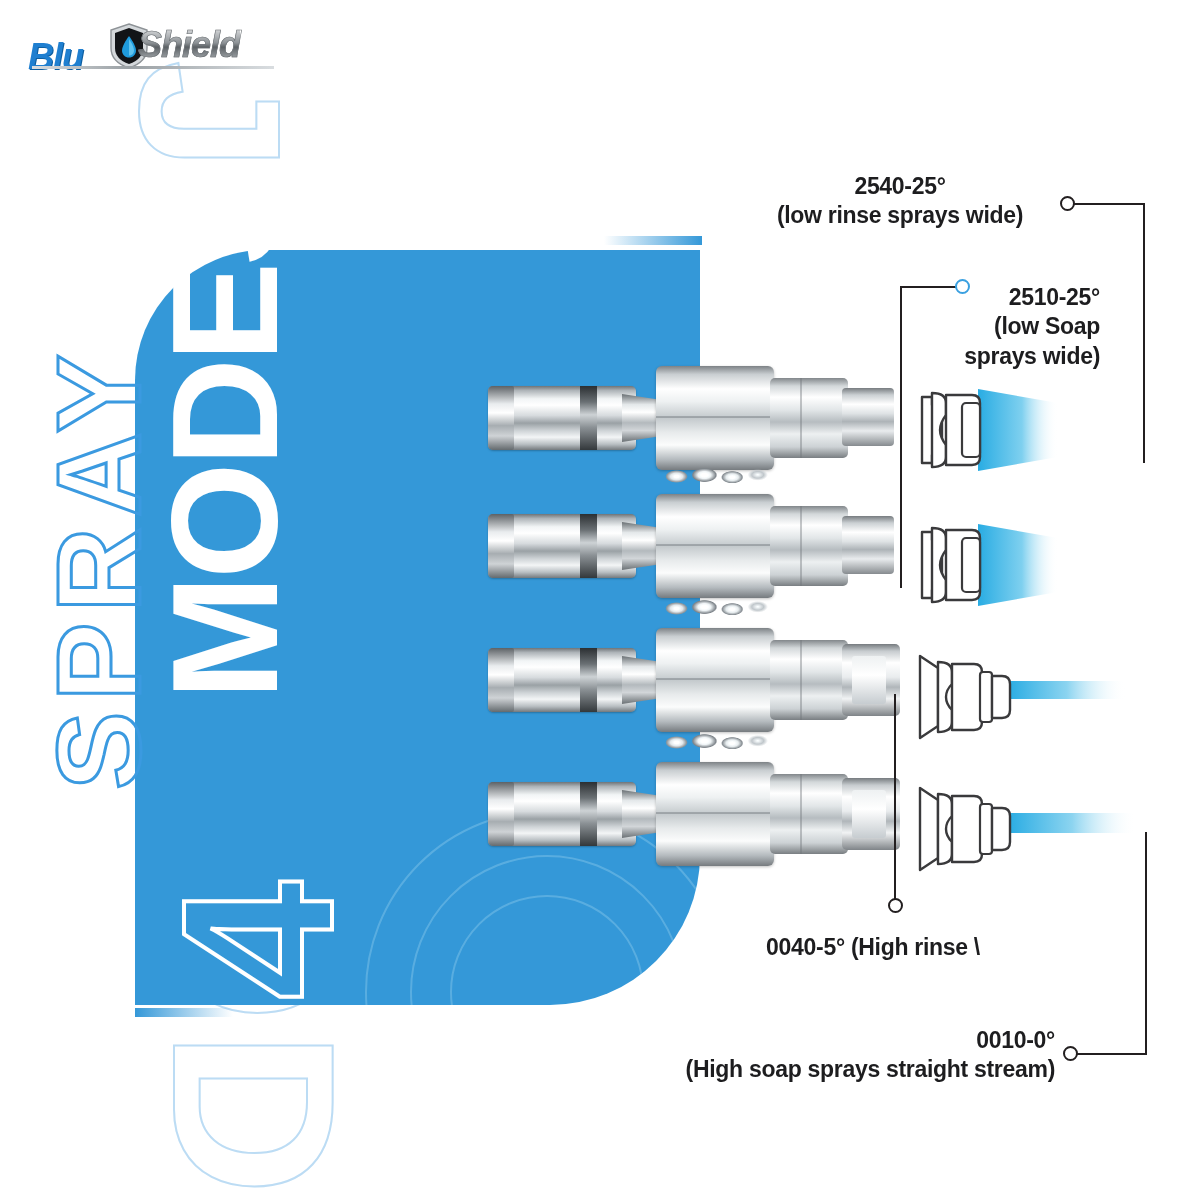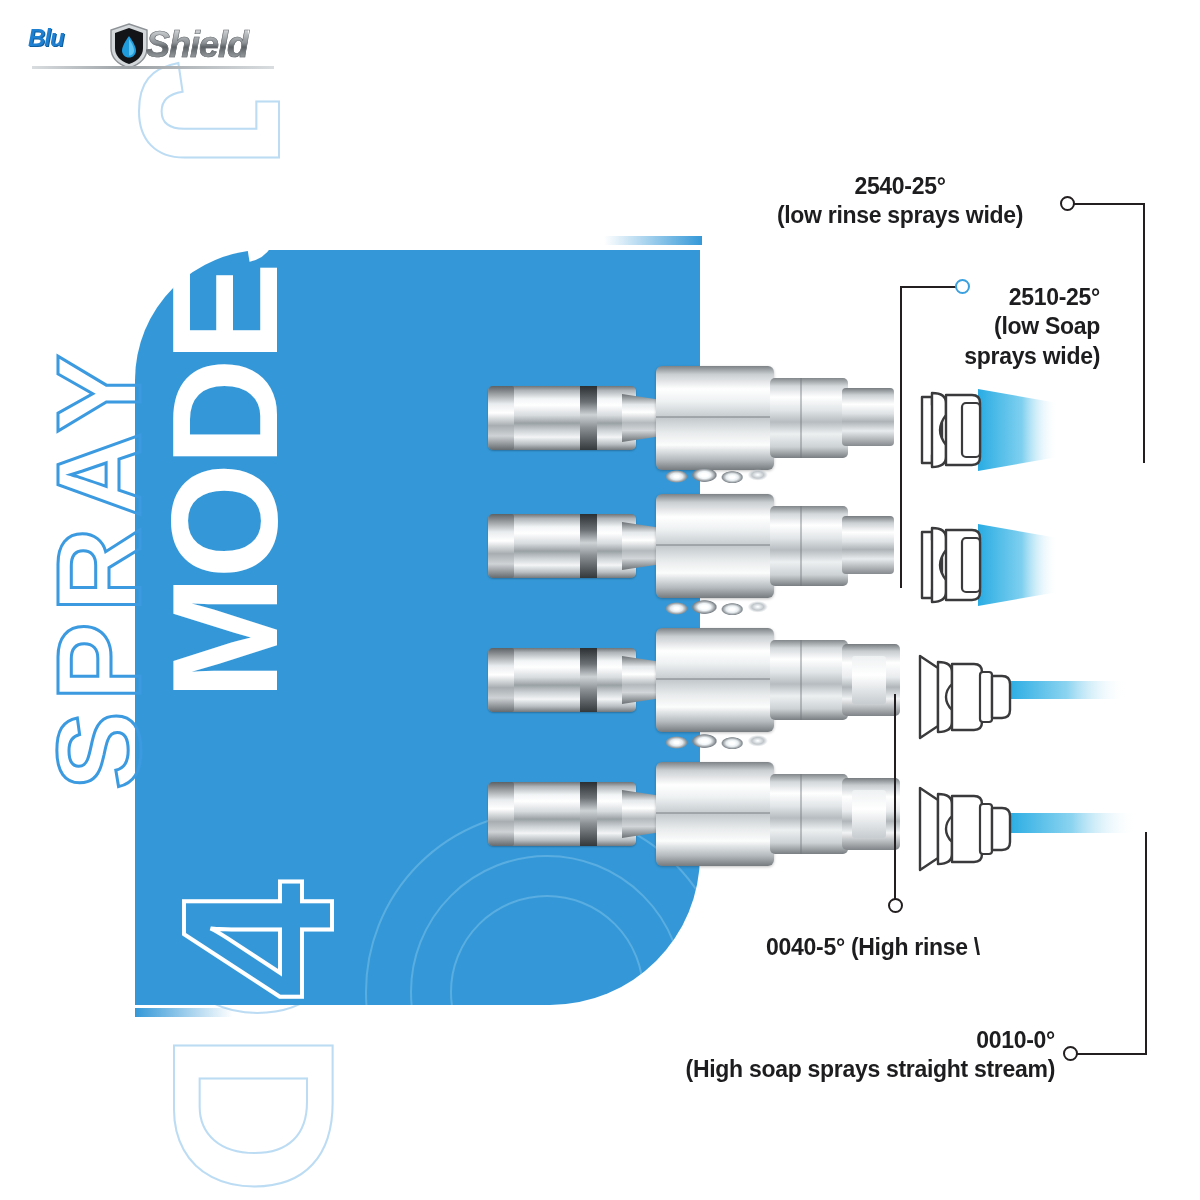--- a/index.html
+++ b/index.html
@@ -99,24 +99,24 @@
        border:2px solid #231f20;background:#ffffff;box-sizing:border-box;}
   .dot.blue{border-color:#3aa0e0;}
 
   
   .lbl{position:absolute;color:#1d1d1f;font-weight:700;font-size:23px;line-height:1.28;
        font-family:"Liberation Sans",sans-serif;letter-spacing:-.3px;}
   .lbl .ln2{display:block;}
 
   
   .logo{position:absolute;left:28px;top:22px;width:250px;height:48px;}
-  .logo .blu{position:absolute;left:0;top:2px;font-size:24px;font-weight:700;font-style:italic;
+  .logo .blu{position:absolute;left:0;top:14px;font-size:36px;font-weight:700;font-style:italic;
      color:#1f7fd0;letter-spacing:-1px;font-family:"Liberation Sans",sans-serif;
      text-shadow:1px 1px 0 #0d5ea0;}
-  .logo .shield-word{position:absolute;left:118px;top:2px;font-size:36px;font-weight:700;font-style:italic;
+  .logo .shield-word{position:absolute;left:110px;top:2px;font-size:36px;font-weight:700;font-style:italic;
      letter-spacing:-1px;font-family:"Liberation Sans",sans-serif;
      background:linear-gradient(to bottom,#f0f1f2 0%,#8d9296 45%,#5c6165 55%,#c9ced1 100%);
      -webkit-background-clip:text;background-clip:text;color:transparent;
      -webkit-text-stroke:.6px #6c7175;}
   .logo .bar{position:absolute;left:4px;top:44px;width:242px;height:3px;
      background:linear-gradient(to right,#d9dde0,#9aa0a4 40%,#d9dde0);}
   .logo .shield-ic{position:absolute;left:80px;top:0px;width:42px;height:48px;}
 </style>
 </head>
 <body>

